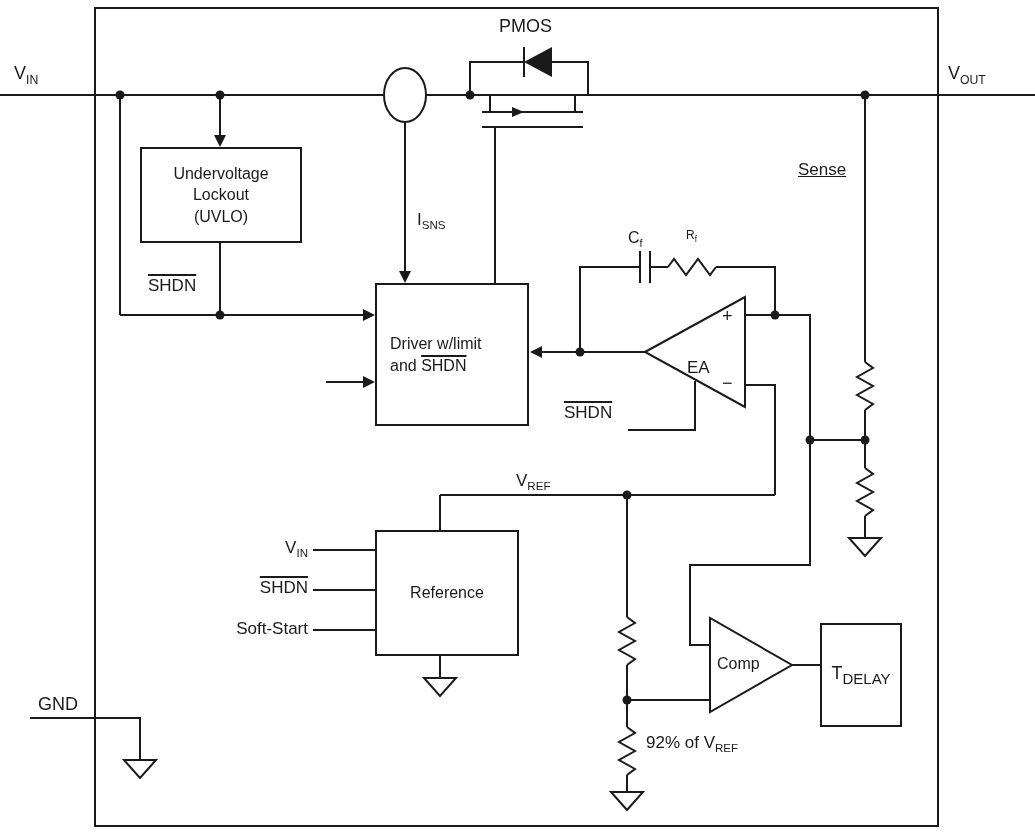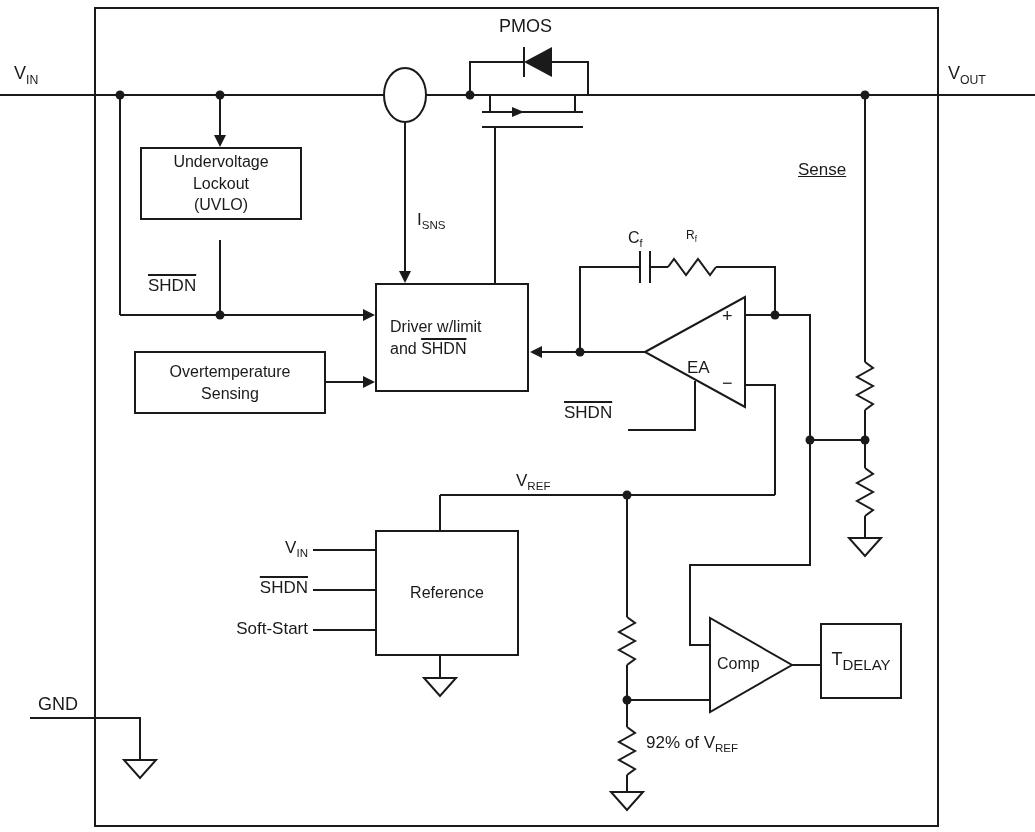--- a/index.html
+++ b/index.html
@@ -140,41 +140,37 @@
       <g fill="#1a1a1a" stroke="none">
         <polygon points="214,135 226,135 220,147"></polygon>
         <polygon points="363,309 363,321 375,315"></polygon>
         <polygon points="363,376 363,388 375,382"></polygon>
         <polygon points="399,271 411,271 405,283"></polygon>
         <polygon points="542,346 542,358 530,352"></polygon>
       </g>
     </g>
   </svg>
 
-  <div class="block" style="left:140px; top:147px; width:162px; height:73px;">
+  <div class="block" style="left:140px; top:147px; width:162px; height:96px;">
     <span>Undervoltage</span>
     <span>Lockout</span>
     <span>(UVLO)</span>
   </div>
 
-  <div class="block" style="left:134px; top:351px; width:192px; height:63px;">
-    <span>Overtemperature</span>
-    <span>Sensing</span>
-  </div>
-
-  <div class="block left-align" style="left:375px; top:283px; width:154px; height:109px;">
+
+  <div class="block left-align" style="left:375px; top:283px; width:154px; height:143px;">
     <span>Driver w/limit</span>
     <span><span>and </span><span class="ov">SHDN</span></span>
   </div>
 
   <div class="block" style="left:375px; top:530px; width:144px; height:126px;">
     <span>Reference</span>
   </div>
 
-  <div class="block big" style="left:820px; top:623px; width:82px; height:76px;">
+  <div class="block big" style="left:820px; top:623px; width:82px; height:104px;">
     <span><span>T</span><sub>DELAY</sub></span>
   </div>
 
   <div class="label big" style="left:14px; top:63px;">
     <span>V</span><sub>IN</sub>
   </div>
 
   <div class="label big" style="left:948px; top:63px;">
     <span>V</span><sub>OUT</sub>
   </div>

